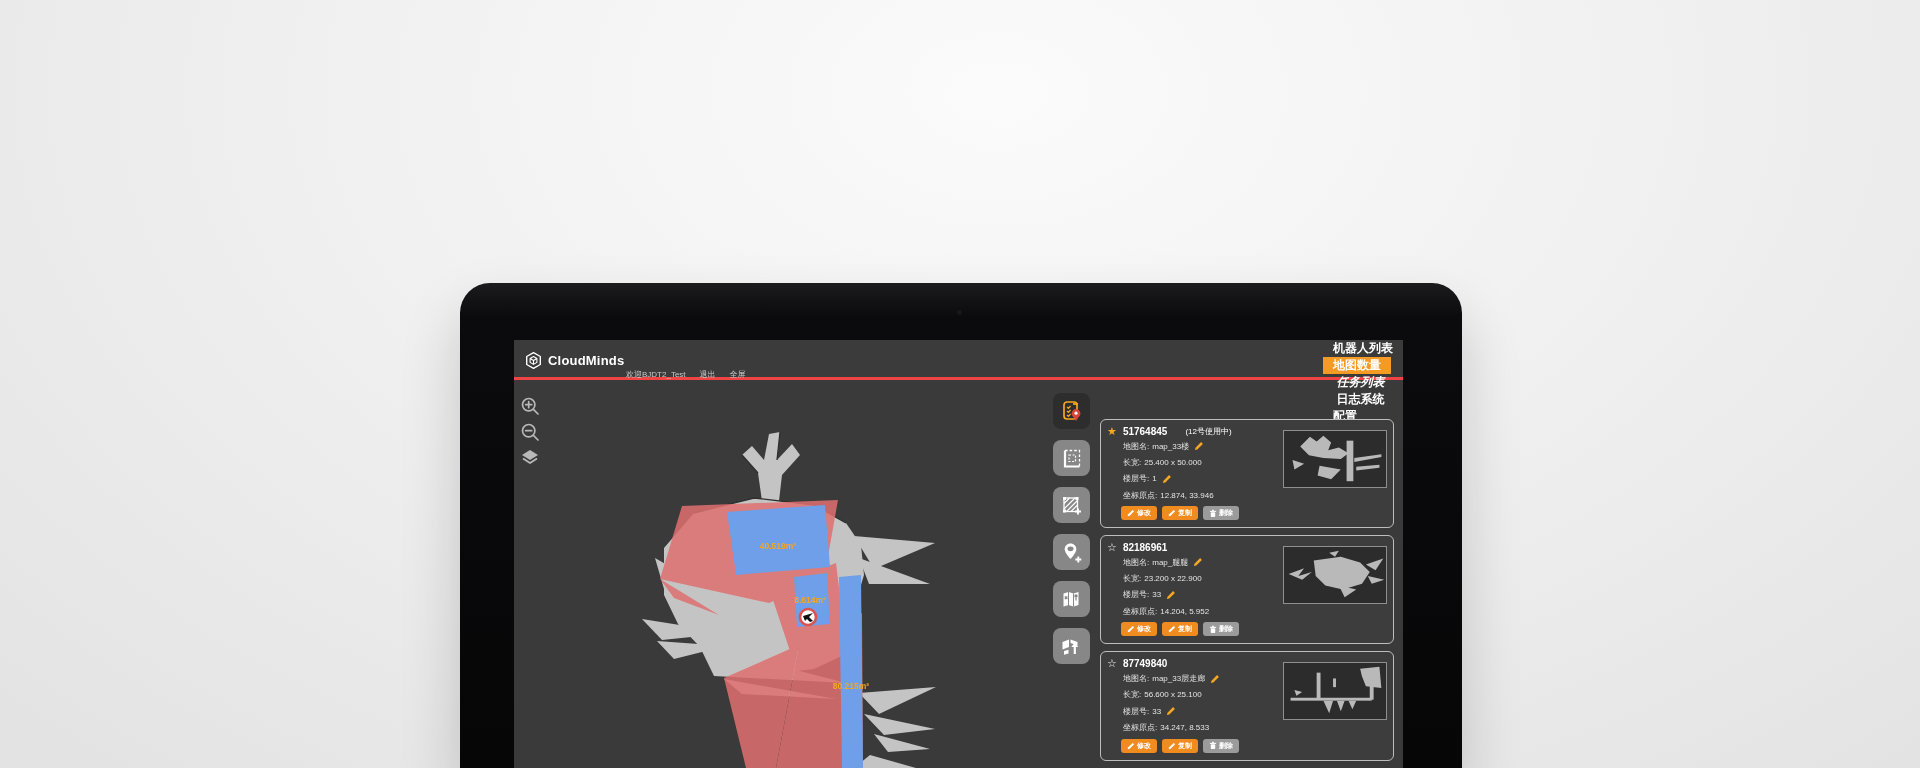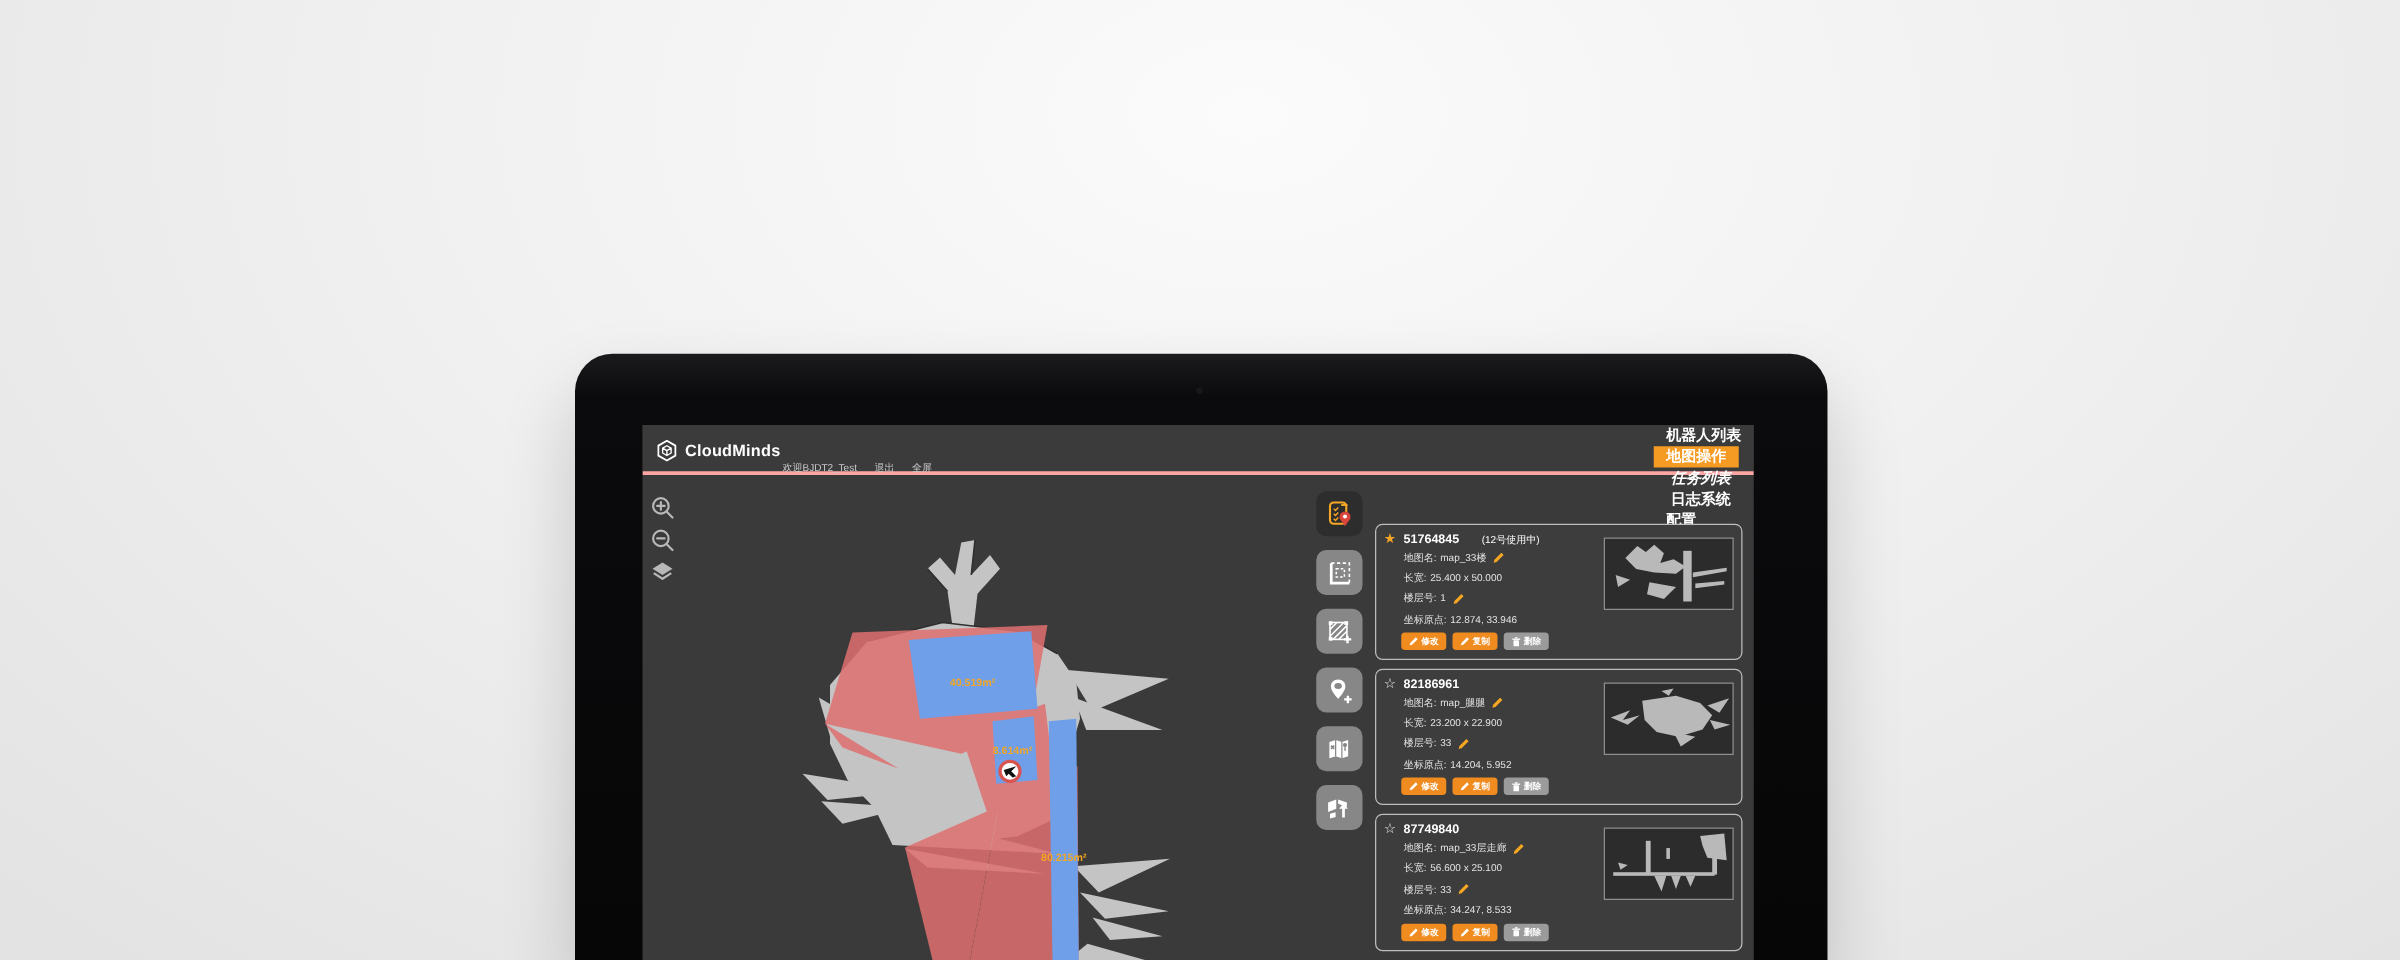--- a/index.html
+++ b/index.html
@@ -14,21 +14,21 @@
     background:linear-gradient(180deg,#1b1b1d 0%, #0b0b0d 7%, #060607 100%);
     border-radius:30px 30px 0 0;
     box-shadow:0 30px 60px rgba(0,0,0,.18);
   }
   .camera-dot { position:absolute; left:497px; top:27px; width:5px; height:5px; border-radius:50%; background:#17181c; }
   .screen {
     position:absolute; left:54px; top:57px; width:889px; height:428px;
     background:#3a3a3a; overflow:hidden;
   }
   
-  .app-header { position:absolute; left:0; top:0; width:889px; height:40px; background:#3c3b3b; border-bottom:3px solid #fca5a5; }
+  .app-header { position:absolute; left:0; top:0; width:889px; height:40px; background:#3c3b3b; border-bottom:3px solid #ef4444; }
   .brand { position:absolute; left:10px; top:0; height:40px; display:flex; align-items:center; gap:5px; }
   .brand-name { color:#fff; font-size:13px; font-weight:bold; letter-spacing:.2px; }
   .hdr-links { position:absolute; left:112px; top:0; height:40px; display:flex; align-items:flex-end; gap:14px; }
   .hdr-links span { color:#c9c9c9; font-size:8px; }
   .tabs { position:absolute; right:0; top:0; height:40px; display:flex;flex-direction:column; }
   .tab { height:40px; display:flex; align-items:center; justify-content:center; color:#fff; font-size:12px; font-weight:bold; cursor:pointer; }
   .tab.t0 { width:80px; } .tab.t1 { width:68px; } .tab.t2 { width:75px;font-style:italic; } .tab.t3 { width:75px; } .tab.t4 { width:44px; }
   .tab.active { background:#f59a23; }
   
   .map-canvas { position:absolute; left:0; top:43px; width:889px; height:385px; }
@@ -84,21 +84,21 @@
           </span>
           <span class="brand-name">CloudMinds</span>
         </div>
         <div class="hdr-links">
           <span>欢迎BJDT2_Test</span>
           <span style="cursor:pointer;">退出</span>
           <span style="cursor:pointer;">全屏</span>
         </div>
         <div class="tabs">
           <div class="tab t0">机器人列表</div>
-          <div class="tab t1 active">地图操作</div>
+          <div class="tab t1 active">地图数量</div>
           <div class="tab t2">任务列表</div>
           <div class="tab t3">日志系统</div>
           <div class="tab t4">配置</div>
         </div>
       </div>
 
       <svg class="map-canvas" viewBox="0 0 889 385">
 
         <g fill="#c4c4c4" stroke="none">
           <polygon points="248,118 244,90 228,72 238,63 250,77 255,51 266,49 263,77 278,61 286,72 268,92 265,118"></polygon>

